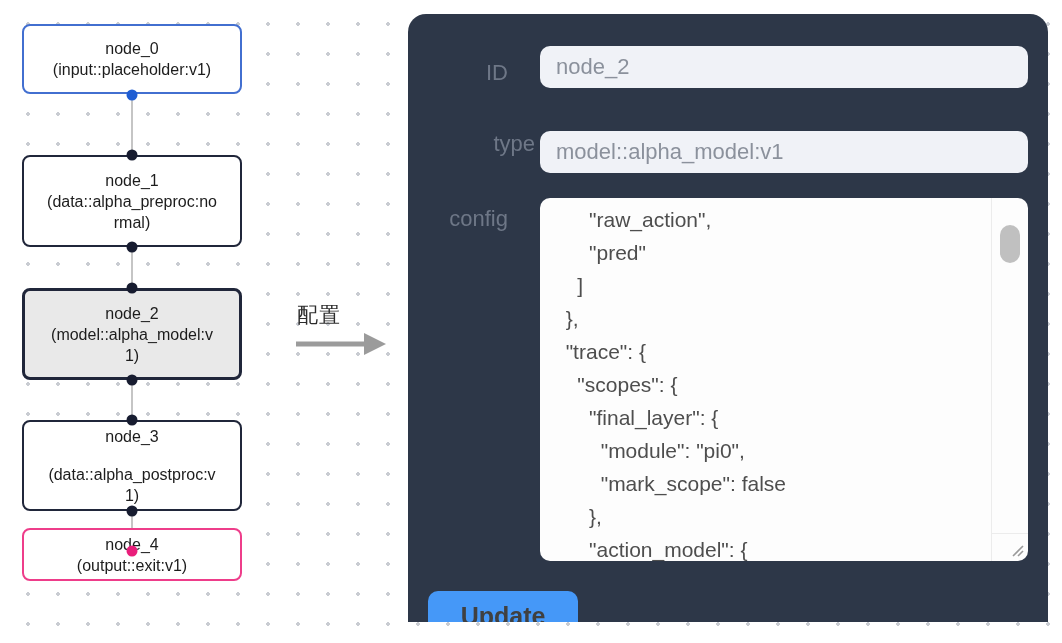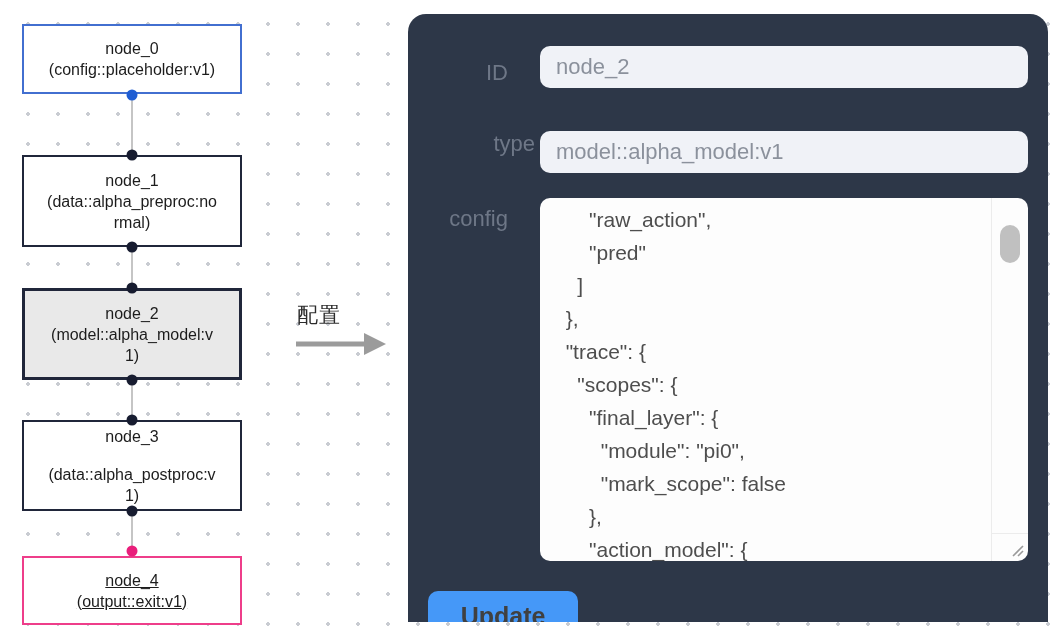--- a/index.html
+++ b/index.html
@@ -14,37 +14,37 @@
     overflow: hidden;
   }
 
   
   .flow-node {
     position: absolute;
     left: 22px;
     width: 220px;
     background: #ffffff;
     border: 2px solid #20263a;
-    border-radius: 0;
+    border-radius: 8px;
     display: flex;
     flex-direction: column;
     align-items: center;
     justify-content: center;
     text-align: center;
     font-size: 16px;
     line-height: 21px;
     color: #1c1c1c;
     padding: 0 21px;
     word-break: break-all;
   }
   .node-0 { top: 24px;  height: 70px; border-color: #426fd0; }
   .node-1 { top: 155px; height: 92px; justify-content: center; }
   .node-2 { top: 288px; height: 92px; border-width: 3px; background: #e9e9e9; }
   .node-3 { top: 420px; height: 91px; gap: 17px; }
-  .node-4 { top: 556px; height: 69px; border-color: #ee3d8a; text-decoration: underline; }
+  .node-4 { top: 528px; height: 53px; border-color: #ee3d8a; }
 
   .edge {
     position: absolute;
     left: 131px;
     width: 2px;
     background: #c5c5c5;
   }
   .handle {
     position: absolute;
     width: 11px;
@@ -173,21 +173,21 @@
 
 <div style="position:absolute;left:0;top:0;width:408px;height:643px;">
 
   <div class="edge" style="top:95px;height:60px;"></div>
   <div class="edge" style="top:247px;height:41px;"></div>
   <div class="edge" style="top:380px;height:40px;"></div>
   <div class="edge" style="top:511px;height:40px;"></div>
 
   <div class="flow-node node-0">
     <span>node_0</span>
-    <span>(config::placeholder:v1)</span>
+    <span>(input::placeholder:v1)</span>
   </div>
   <div class="flow-node node-1">
     <span>node_1</span>
     <span>(data::alpha_preproc:normal)</span>
   </div>
   <div class="flow-node node-2">
     <span>node_2</span>
     <span>(model::alpha_model:v1)</span>
   </div>
   <div class="flow-node node-3">

